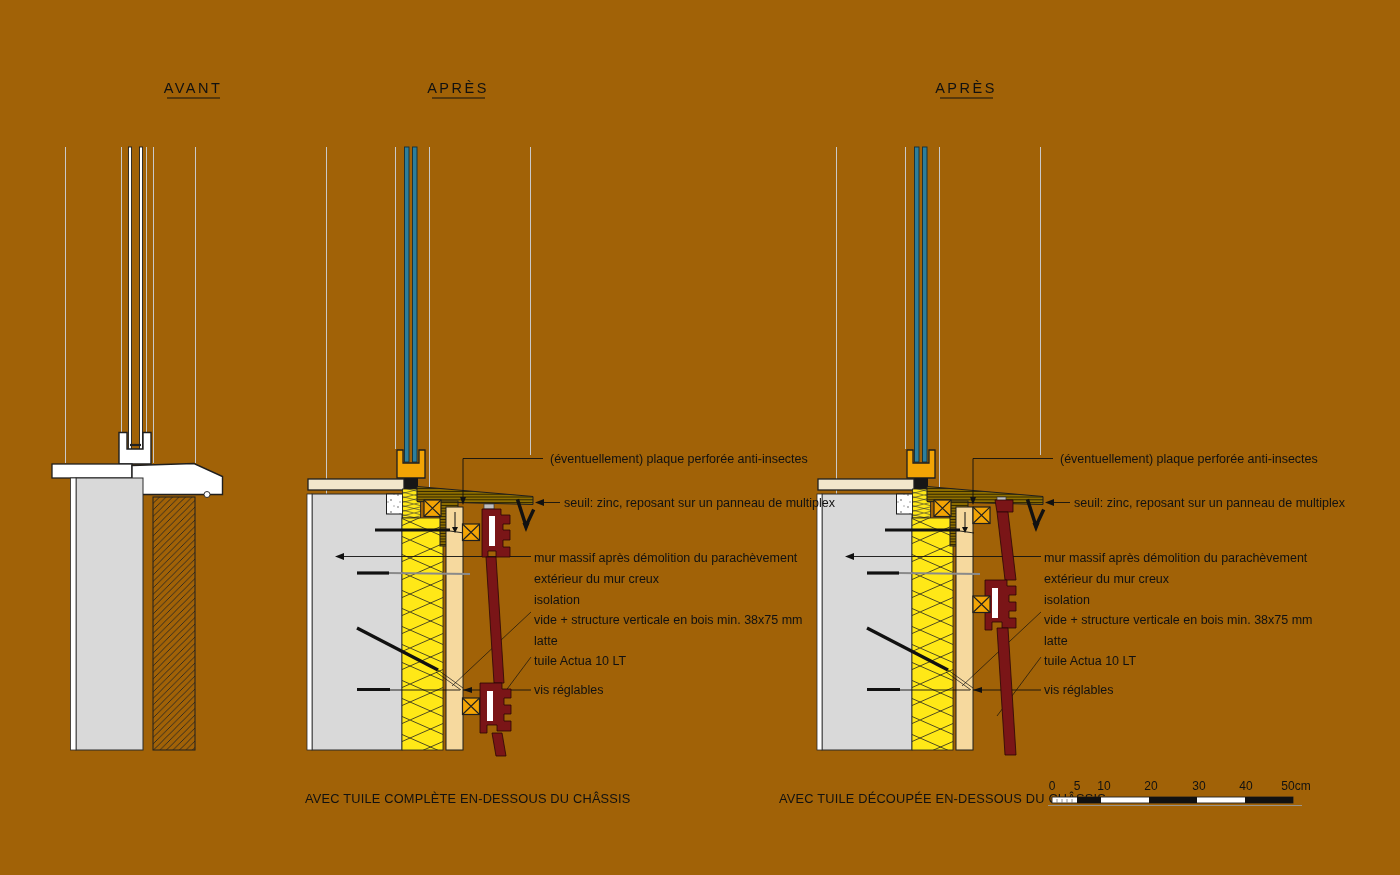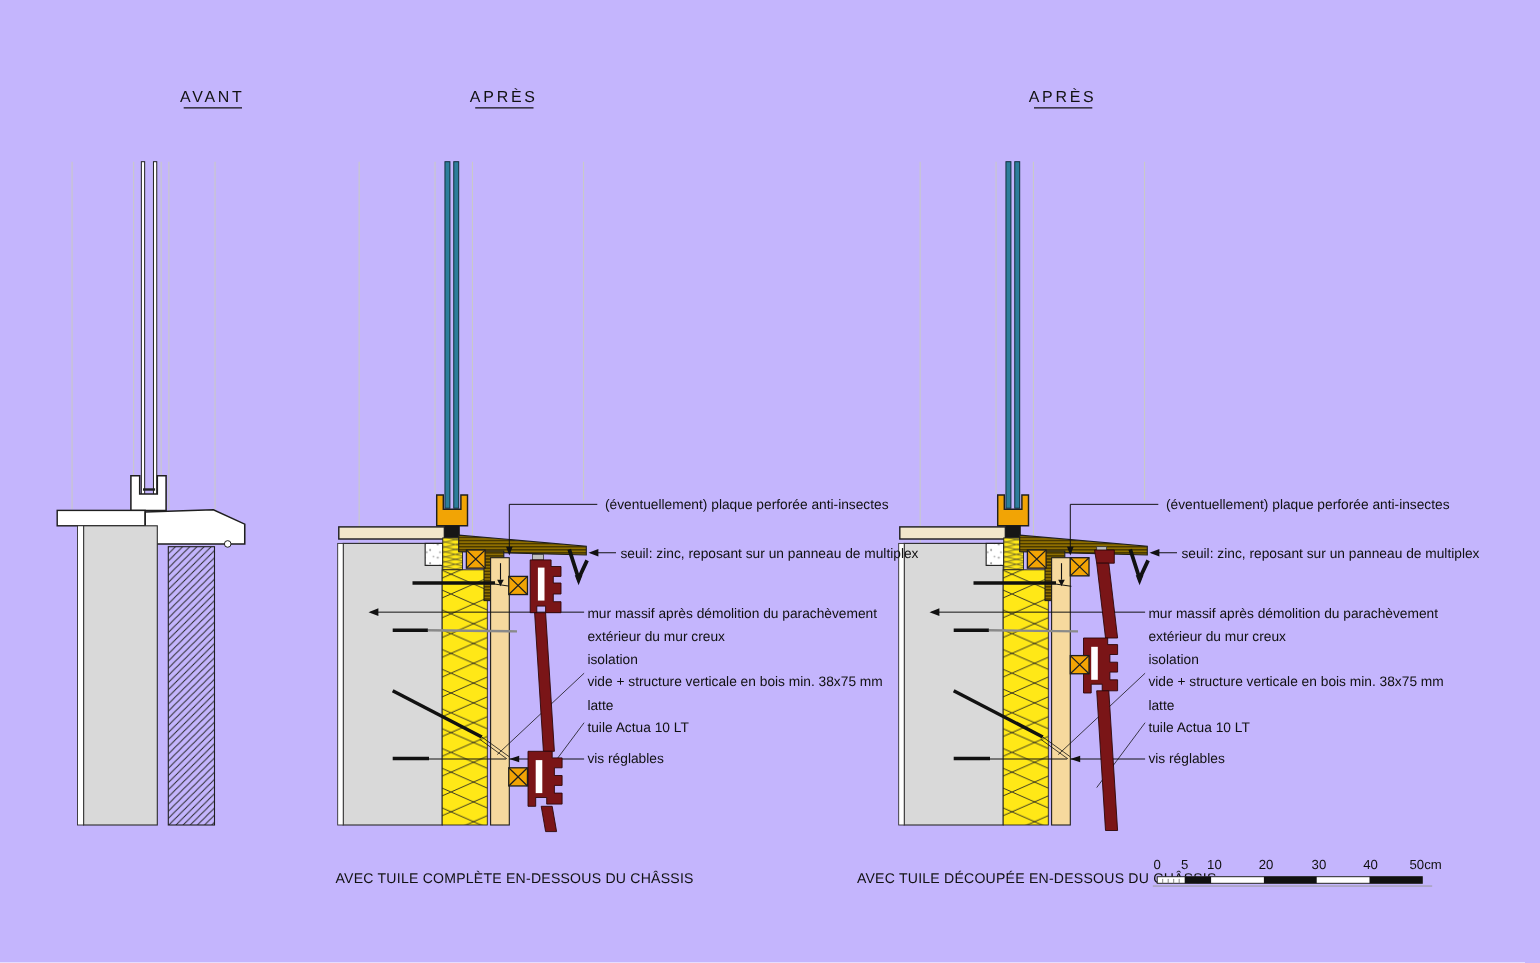--- a/index.html
+++ b/index.html
@@ -1,16 +1,16 @@
 <!DOCTYPE html>
 <html><head>
 <meta charset="utf-8">
 <style>
   html,body{margin:0;padding:0;background:#ffffff;}
-  #canvas{position:relative;width:1400px;height:875px;background:#c4b5fd;overflow:hidden;
+  #canvas{position:relative;width:1400px;height:875px;background:#a16207;overflow:hidden;
           font-family:"Liberation Sans", sans-serif;}
   svg{position:absolute;top:0;left:0;}
   text{fill:#1a1a1a;}
   .title-label{font-size:14.5px;letter-spacing:2.5px;fill:#111;}
   .caption-label{font-size:12.8px;letter-spacing:.2px;fill:#111;}
   .anno{font-size:12.5px;fill:#111;}
   .scale-num{font-size:12px;fill:#111;}
   .proj{stroke:#c9c9c9;stroke-width:1;fill:none;}
   .white-fill{fill:#ffffff;stroke:#1f1f1f;}
   .glaz{fill:#2d7e9b;stroke:#10303c;stroke-width:.9;}

